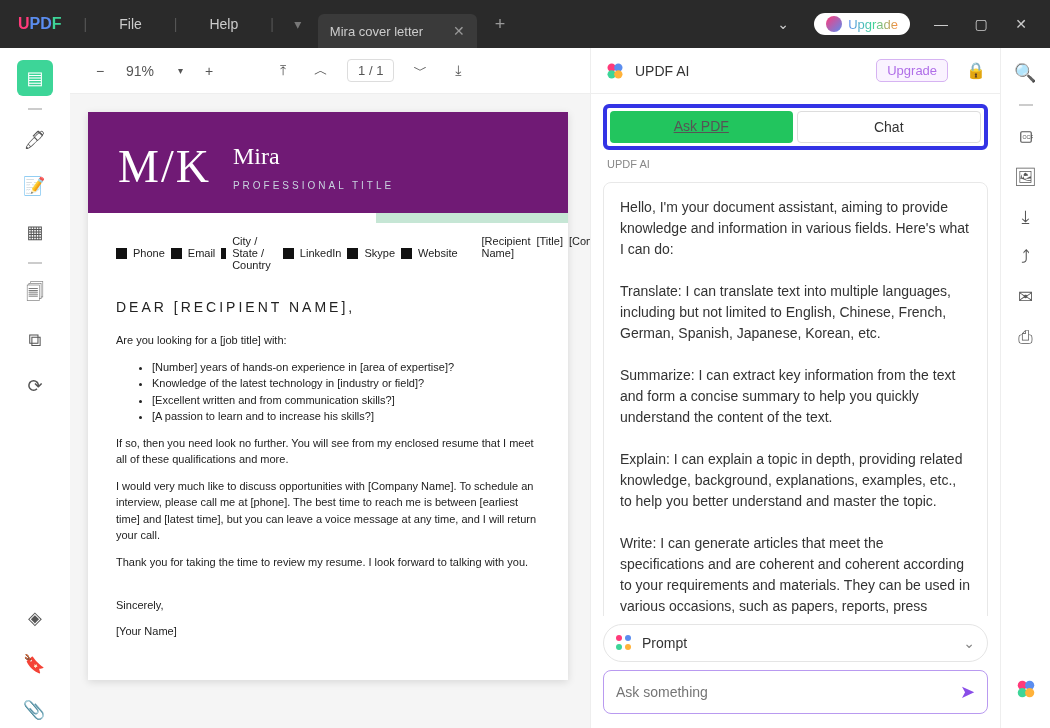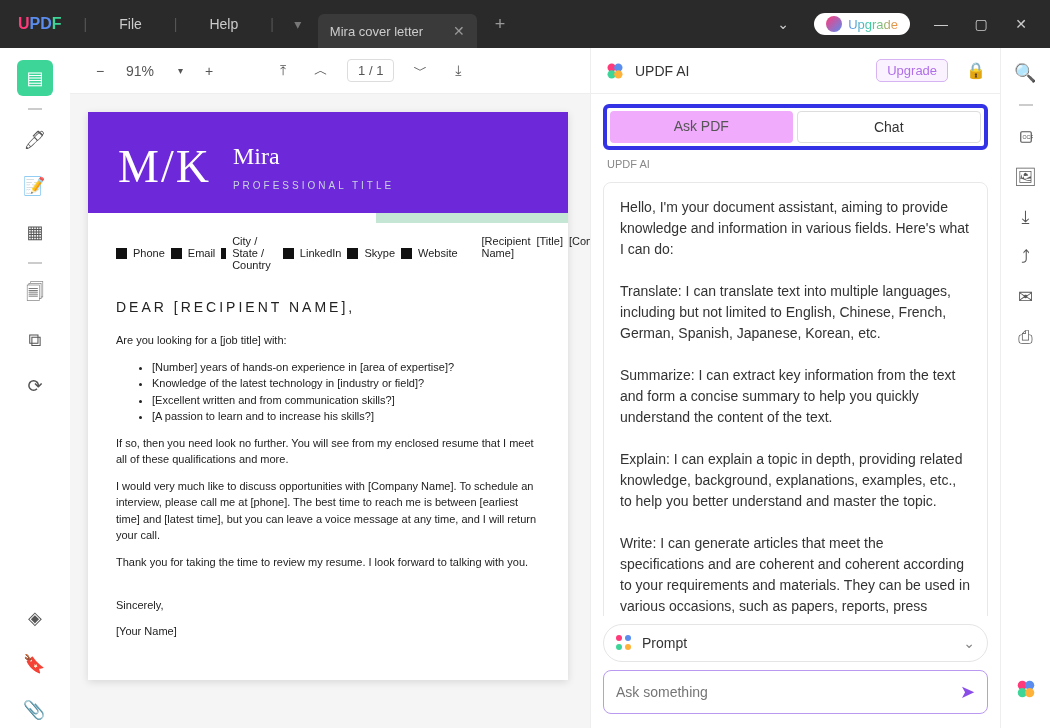--- a/index.html
+++ b/index.html
@@ -32,21 +32,21 @@
 .left-rail .spacer { flex: 1; }
 .rail-dash { width: 14px; height: 2px; background: #ccc; margin: 2px 0; }
 
 .doc-area { flex: 1; background: #f5f5f5; display: flex; flex-direction: column; min-width: 0; }
 .doc-toolbar { height: 46px; background: #fff; display: flex; align-items: center; gap: 14px; padding: 0 18px; font-size: 14px; color: #555; border-bottom: 1px solid #eee; }
 .doc-toolbar .tbtn { cursor: pointer; display: flex; align-items: center; justify-content: center; width: 24px; height: 24px; }
 .doc-toolbar .pagebox { border: 1px solid #ddd; border-radius: 4px; padding: 3px 10px; font-size: 13px; }
 .doc-toolbar .zoom { display: flex; align-items: center; gap: 20px; }
 .doc-canvas { flex: 1; overflow: auto; padding: 18px 0 18px 18px; }
 .page { width: 480px; background: #fff; box-shadow: 0 2px 8px rgba(0,0,0,0.12); }
-.page-header { background: #6d28d9; padding: 28px 30px 20px; display: flex; gap: 22px; align-items: center; }
+.page-header { background: #701a75; padding: 28px 30px 20px; display: flex; gap: 22px; align-items: center; }
 .mono { color: #fff; font-size: 46px; font-weight: 300; letter-spacing: 2px; font-family: Georgia, serif; }
 .name-block { color: #fff; }
 .name-block .nm { font-size: 24px; font-family: Georgia, serif; }
 .name-block .title { font-size: 10px; letter-spacing: 3px; margin-top: 10px; color: #c9d3df; }
 .green-strip { height: 10px; background: linear-gradient(90deg, #fff 60%, #c6e6d5 60%); }
 .contact-row { display: flex; padding: 12px 28px 4px; gap: 24px; font-size: 11px; color: #222; }
 .contact-col { display: flex; flex-direction: row; gap: 6px; }
 .contact-col.l { flex: 0 0 160px; }
 .contact-item { display: flex; align-items: center; gap: 6px; }
 .ico { width: 11px; height: 11px; background: #111; display: inline-block; }
@@ -59,21 +59,21 @@
 .ai-header { height: 46px; display: flex; align-items: center; padding: 0 14px; gap: 10px; border-bottom: 1px solid #eee; }
 .ai-logo { width: 20px; height: 20px; }
 .ai-logo svg { width: 20px; height: 20px; }
 .ai-title { font-size: 14px; color: #333; font-weight: 500; }
 .ai-upgrade { margin-left: auto; border: 1px solid #d6b3f2; color: #b06ee8; background: #faf3ff; border-radius: 5px; padding: 3px 10px; font-size: 13px; cursor: pointer; }
 .ai-lock { color: #aaa; margin-left: 8px; cursor: pointer; }
 
 .ai-tabs { padding: 10px 12px 4px; }
 .ai-tabs-highlight { border: 4px solid #3333e5; border-radius: 6px; display: flex; padding: 3px; gap: 4px; background: #fff; }
 .ai-tab { flex: 1; text-align: center; padding: 7px 0; font-size: 14px; border-radius: 4px; cursor: pointer; }
-.ai-tab.inactive { background: #f0abfc; color: #555; }
+.ai-tab.inactive { background: #22c55e; color: #555; text-decoration: underline; }
 .ai-tab.active { background: #fff; border: 1px solid #ddd; color: #333; }
 
 .ai-subtitle { font-size: 11px; color: #888; padding: 4px 16px 6px; }
 
 .ai-messages { flex: 1; padding: 6px 12px; overflow-y: auto; }
 .ai-msg { border: 1px solid #e8e8e8; border-radius: 8px; padding: 14px 16px; font-size: 14px; color: #333; line-height: 1.5; position: relative; white-space: pre-wrap; }
 
 .ai-input-area { padding: 8px 12px 14px; display: flex; flex-direction: column; gap: 8px; }
 .prompt-bar { border: 1px solid #e5e5e5; border-radius: 19px; padding: 10px 12px; display: flex; align-items: center; gap: 10px; cursor: pointer; font-size: 14px; color: #333; }
 .prompt-dots { width:16px; height:16px; display: grid; grid-template-columns: 1fr 1fr; gap: 2px; }

